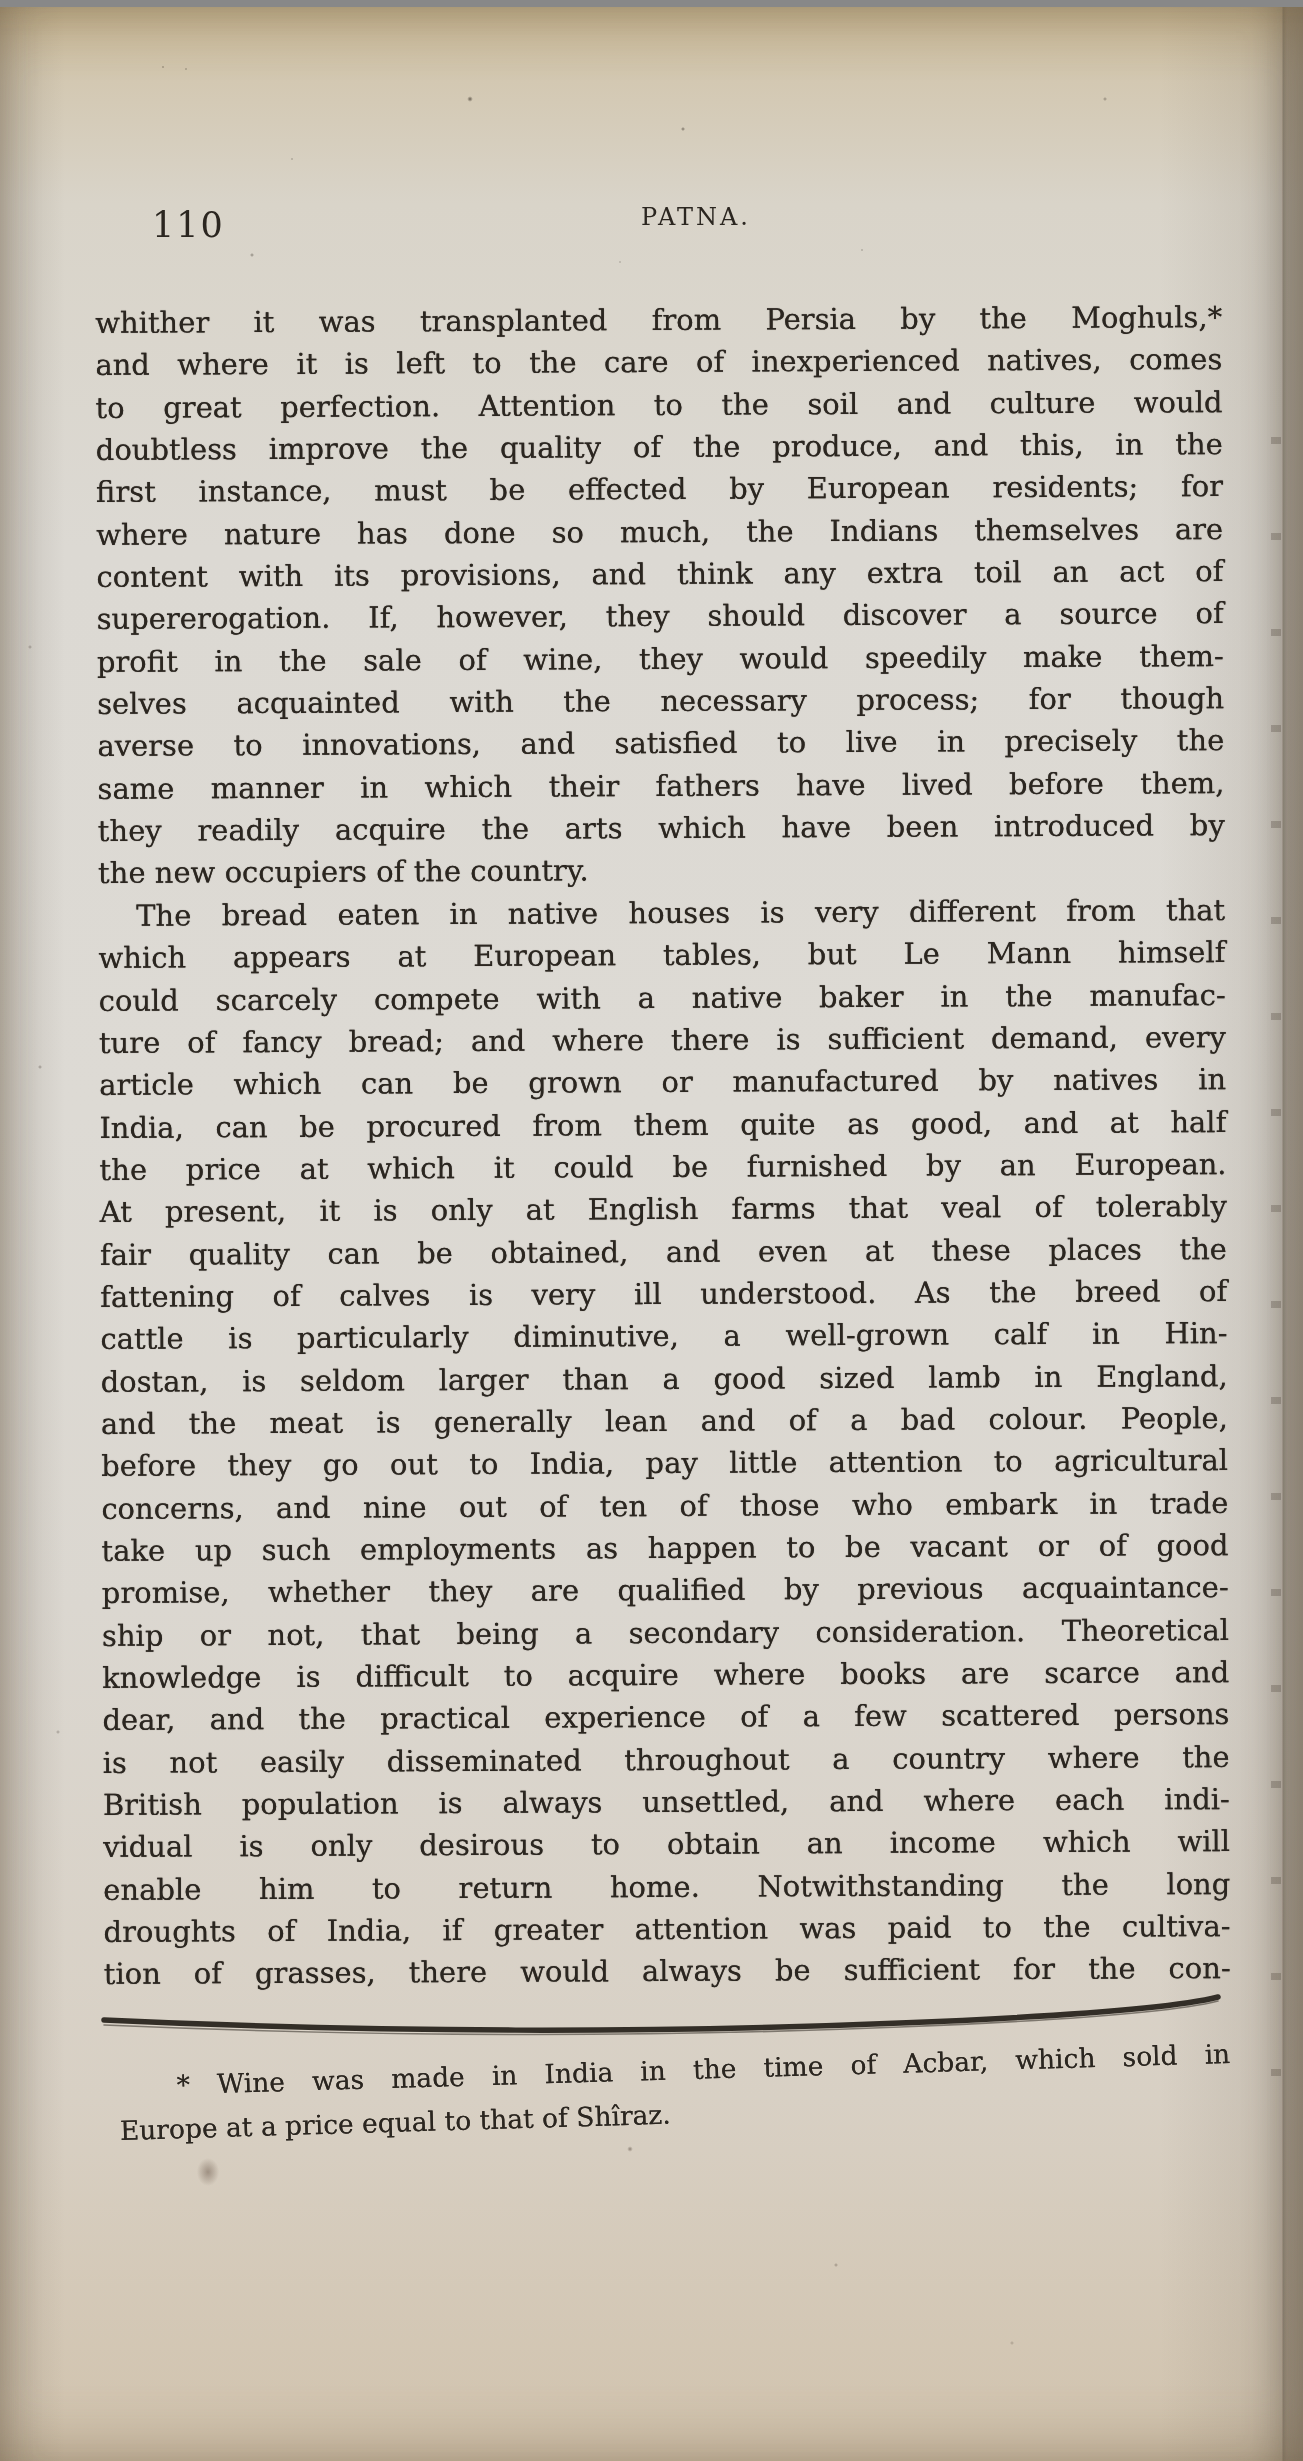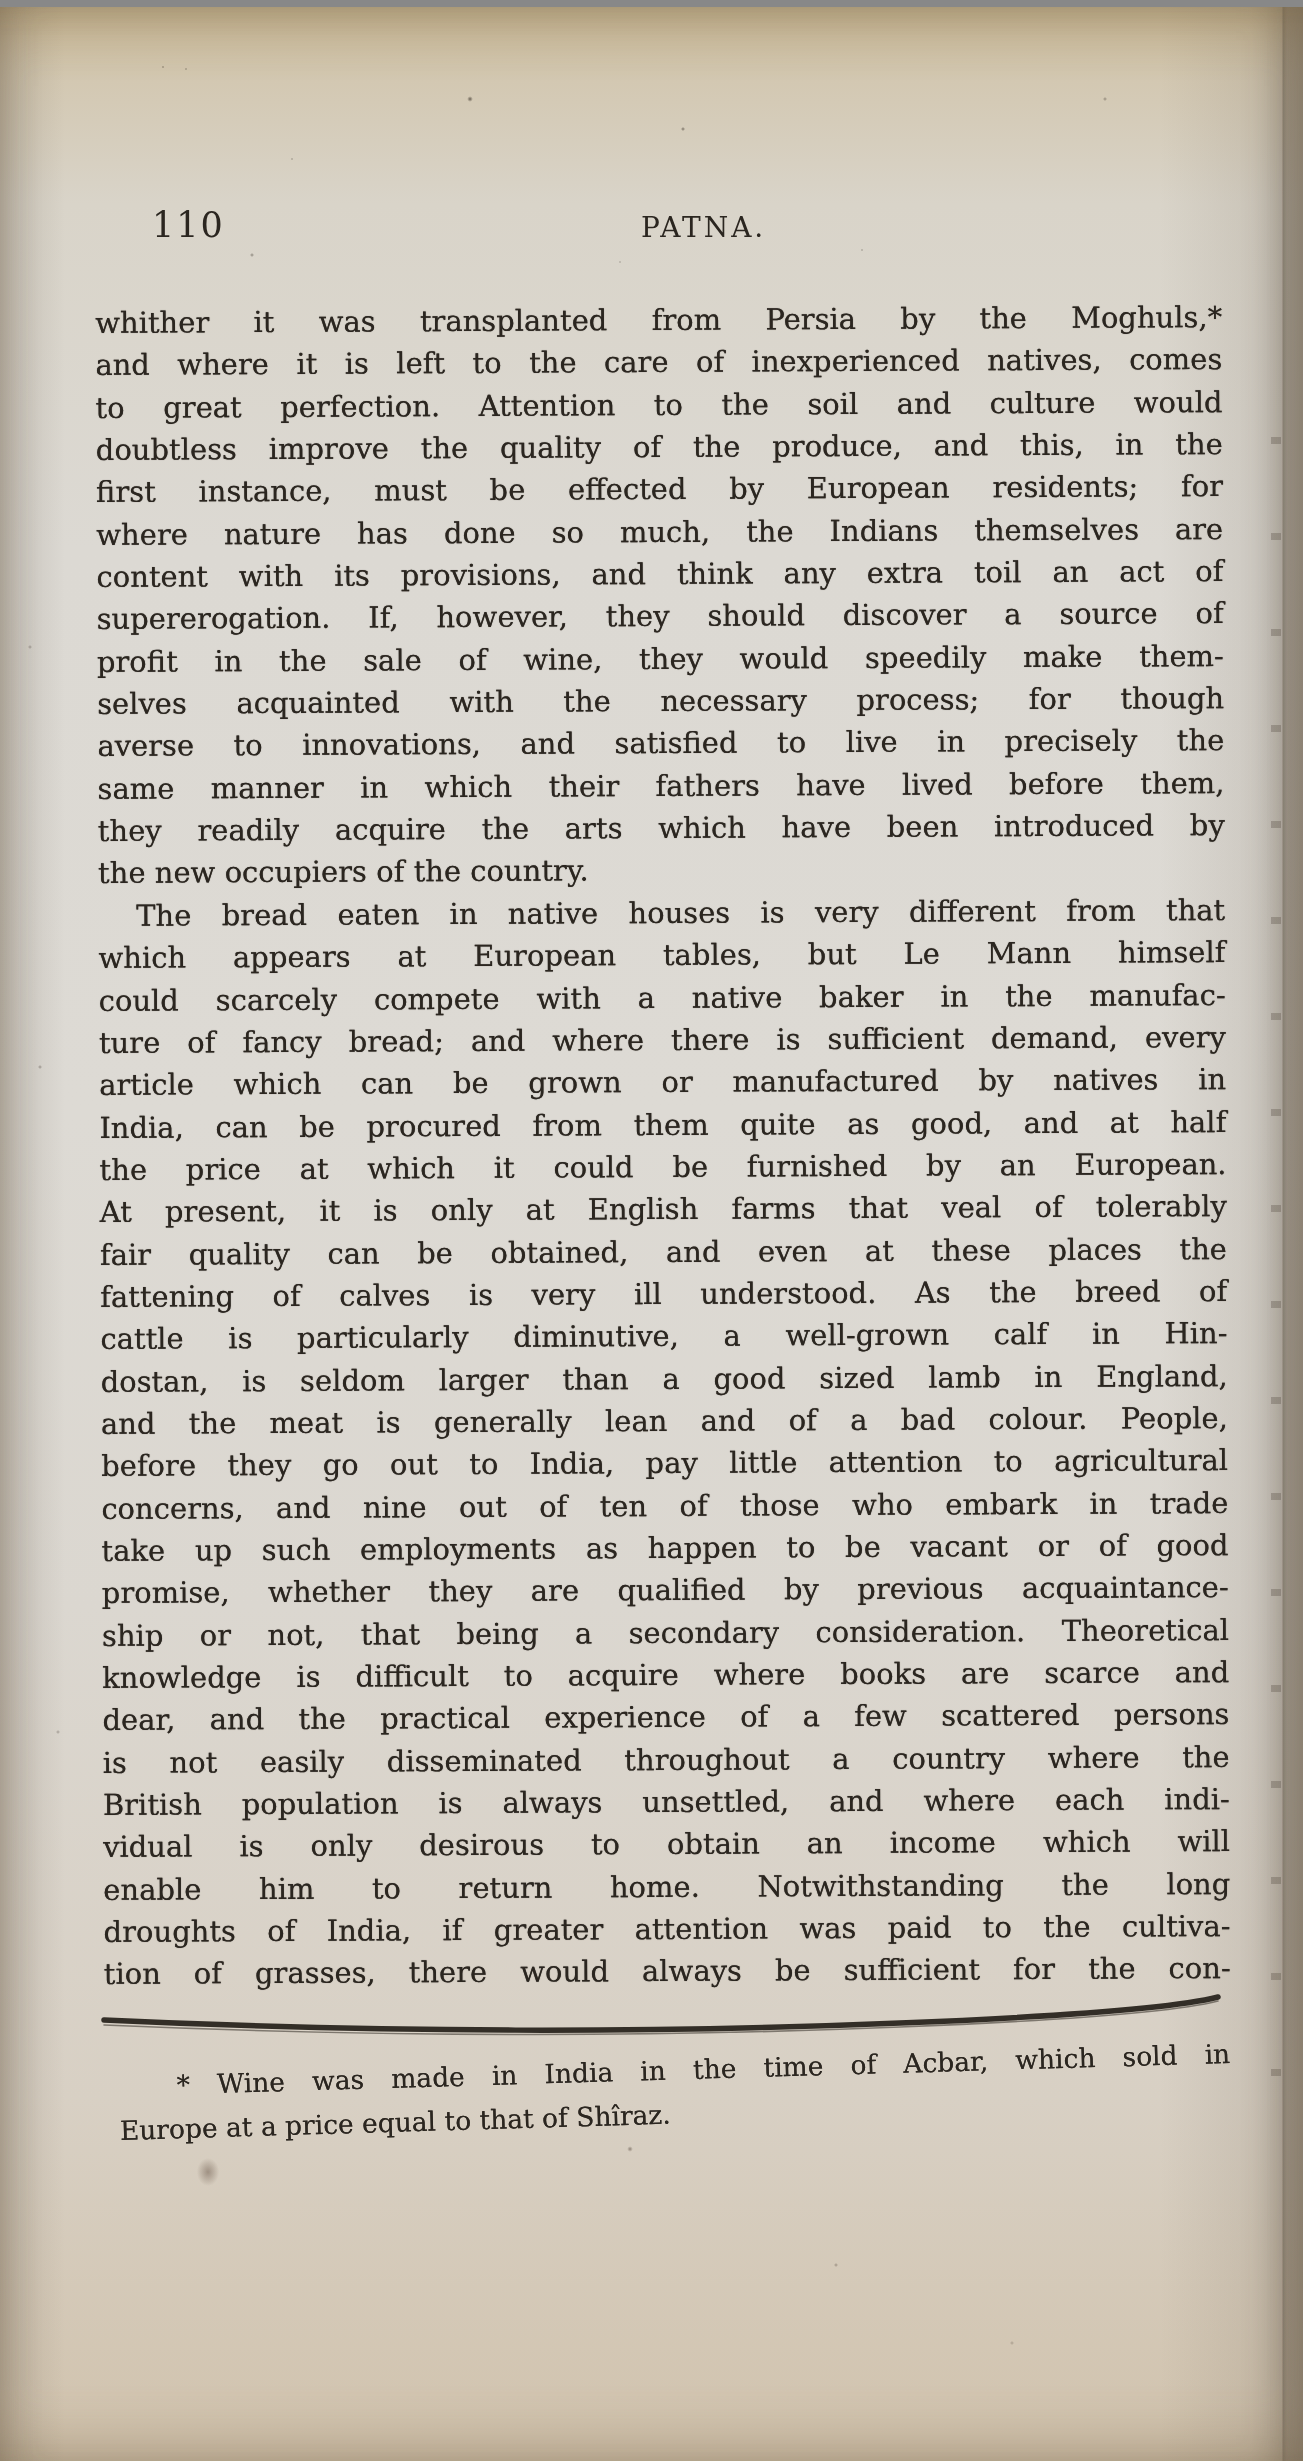--- a/index.html
+++ b/index.html
@@ -55,22 +55,22 @@
       inset -34px 0 46px -22px rgba(82,72,58,.45),
       inset 26px 0 38px -24px rgba(92,80,64,.30),
       inset 0 40px 55px -28px rgba(140,115,75,.45),
       inset 0 -46px 60px -30px rgba(135,112,82,.45);
   }
   .page-number{
     position:absolute;left:152px;top:198px;
     font-size:35px;letter-spacing:2px;
   }
   .running-title{
-    position:absolute;left:641px;top:204px;
-    font-size:28px;letter-spacing:3px;
+    position:absolute;left:641px;top:196px;
+    font-size:24px;letter-spacing:3px;
   }
   .body-text{
     position:absolute;left:95px;top:292px;width:1127px;
     font-size:29px;line-height:42.35px;
     text-align:justify;
     transform:rotate(-0.3deg);
     transform-origin:50% 0;
     text-shadow:0 0 0.7px rgba(43,39,33,.85);
   }
   .line{text-align-last:justify;}

